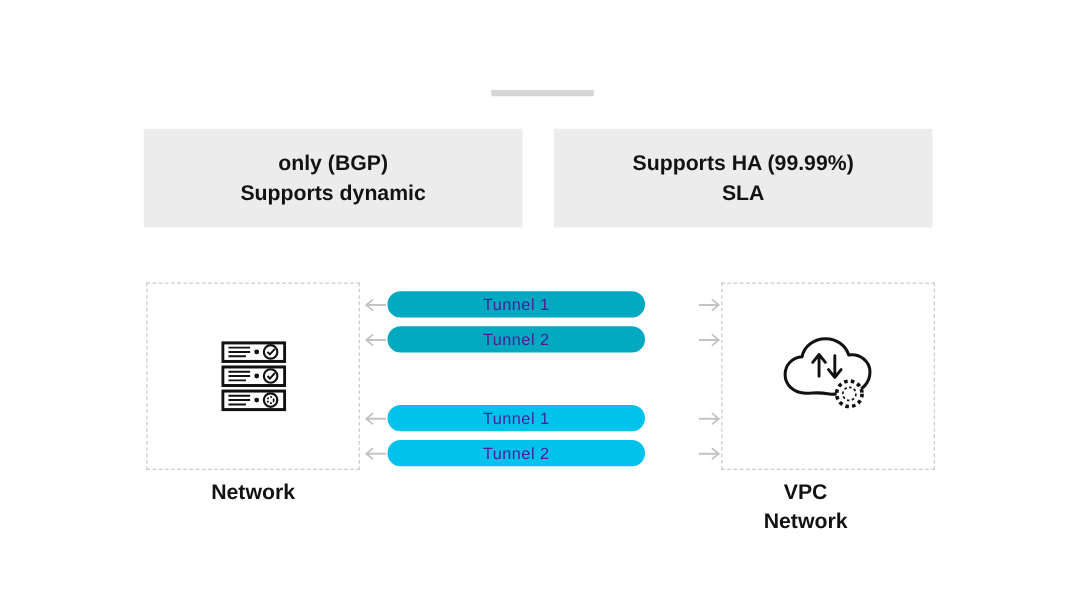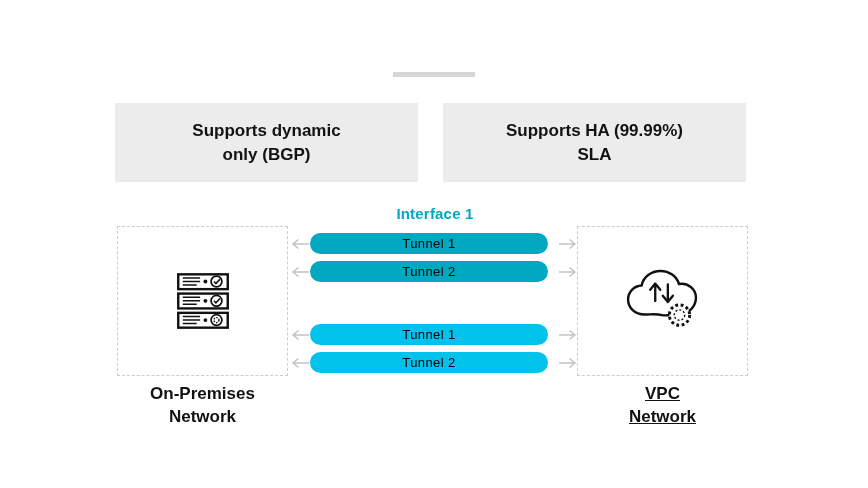--- a/index.html
+++ b/index.html
@@ -58,37 +58,37 @@
   .node-label {
     position: absolute;
     top: 382px;
     width: 171px;
     text-align: center;
     font-size: 17px;
     font-weight: 700;
     line-height: 23px;
   }
   .node-label.nl-left  { left: 117px; }
-  .node-label.nl-right { left: 577px; text-decoration: underline; }
+  .node-label.nl-right { left: 559px; }
   .node-label span { display: block; }
   .iface-label {
     position: absolute;
     left: 310px; width: 250px;
     text-align: center;
     font-size: 15px;
     font-weight: 700;
     letter-spacing: 0.2px;
   }
   .iface-label.il-1 { top: 205px; }
   .iface-label.il-2 { top: 299px; }
   .tunnel-pill {
     position: absolute;
-    left: 310px; width: 238px; height: 21px;
+    left: 310px; width: 206px; height: 21px;
     border-radius: 11px;
-    color: #000000;
+    color: #4c1d95;
     font-size: 13px;
     font-weight: 500;
     letter-spacing: 0.4px;
     line-height: 21px;
     text-align: center;
   }
   .tp-1a { top: 233px; }
   .tp-1b { top: 261px; }
   .tp-2a { top: 324px; }
   .tp-2b { top: 352px; }
@@ -106,22 +106,22 @@
   .icon-wrap { line-height: 0; }
 </style>
 </head>
 <body>
 
 <div id="canvas">
 
   <div class="title-underline" style="background-color: rgb(214, 214, 214);"></div>
 
   <div class="feature-box fb-left" style="background-color: rgb(236, 236, 236);">
+    <span>only (BGP)</span>
     <span>Supports dynamic</span>
-    <span>only (BGP)</span>
   </div>
   <div class="feature-box fb-right" style="background-color: rgb(236, 236, 236);">
     <span>Supports HA (99.99%)</span>
     <span>SLA</span>
   </div>
 
   <div class="node-box nb-left" style="border-color: rgb(204, 204, 204);">
     <div class="icon-wrap" style="color: rgb(17, 17, 17);">
       <svg width="52" height="58" viewBox="0 0 54 58" fill="none">
         <g stroke="currentColor">
@@ -141,21 +141,20 @@
           <rect x="1.3" y="41.3" width="51.4" height="15.4" stroke-width="2.5" fill="#fff"></rect>
           <path d="M6 45.2 H24 M6 48.8 H24 M6 52.4 H20.5" stroke-width="1.6"></path>
           <circle cx="29.5" cy="48.8" r="2" fill="currentColor" stroke="none"></circle>
           <circle cx="41" cy="48.8" r="5.6" stroke-width="1.8" fill="#fff"></circle>
           <circle cx="41" cy="48.8" r="2.6" stroke-width="1.4" stroke-dasharray="1.6 1.3" fill="none"></circle>
         </g>
       </svg>
     </div>
   </div>
   <div class="node-label nl-left">
-    <span>On-Premises</span>
     <span>Network</span>
   </div>
 
   <div class="node-box nb-right" style="border-color: rgb(204, 204, 204);">
     <div class="icon-wrap" style="color: rgb(17, 17, 17);">
       <svg width="78" height="64" viewBox="0 0 80 66" fill="none">
         <g stroke="currentColor">
           <path d="M21 47 C 11 47 4 40 4 31.5 C 4 23.5 10 17.5 18 17 C 19.5 8 28 2 37.5 2 C 46.5 2 54 7.5 56.5 15.5 C 65.5 14 74 20.5 74 29.5 C 74 38.5 67 46 58 46 C 48 46 46 49 39 47.5 C 32 46 28 47 21 47 Z" stroke-width="2.5" fill="#fff" stroke-linejoin="round"></path>
 
           <path d="M32 33 V16 M26.8 21.5 L32 15 L37.2 21.5" stroke-width="2.4" stroke-linecap="round" stroke-linejoin="round"></path>
@@ -166,21 +165,20 @@
           <circle cx="57" cy="47.5" r="5.4" fill="none" stroke-width="1.4" stroke-dasharray="2.1 2"></circle>
         </g>
       </svg>
     </div>
   </div>
   <div class="node-label nl-right">
     <span>VPC</span>
     <span>Network</span>
   </div>
 
-  <div class="iface-label il-1" style="color: rgb(0, 169, 192);">Interface 1</div>
   <div class="tunnel-pill tp-1a" style="background-color: rgb(0, 169, 192);">Tunnel 1</div>
   <div class="tunnel-pill tp-1b" style="background-color: rgb(0, 169, 192);">Tunnel 2</div>
 
   <div class="tunnel-pill tp-2a" style="background-color: rgb(0, 194, 234);">Tunnel 1</div>
   <div class="tunnel-pill tp-2b" style="background-color: rgb(0, 194, 234);">Tunnel 2</div>
 
   <div class="arrow ar-l ar-y1" style="color: rgb(196, 196, 196);">
     <svg width="19" height="12" viewBox="0 0 19 12">
         <path d="M19 6 H3 M8.5 1.5 L3 6 L8.5 10.5" stroke="currentColor" stroke-width="1.5" fill="none"></path>
       </svg>

